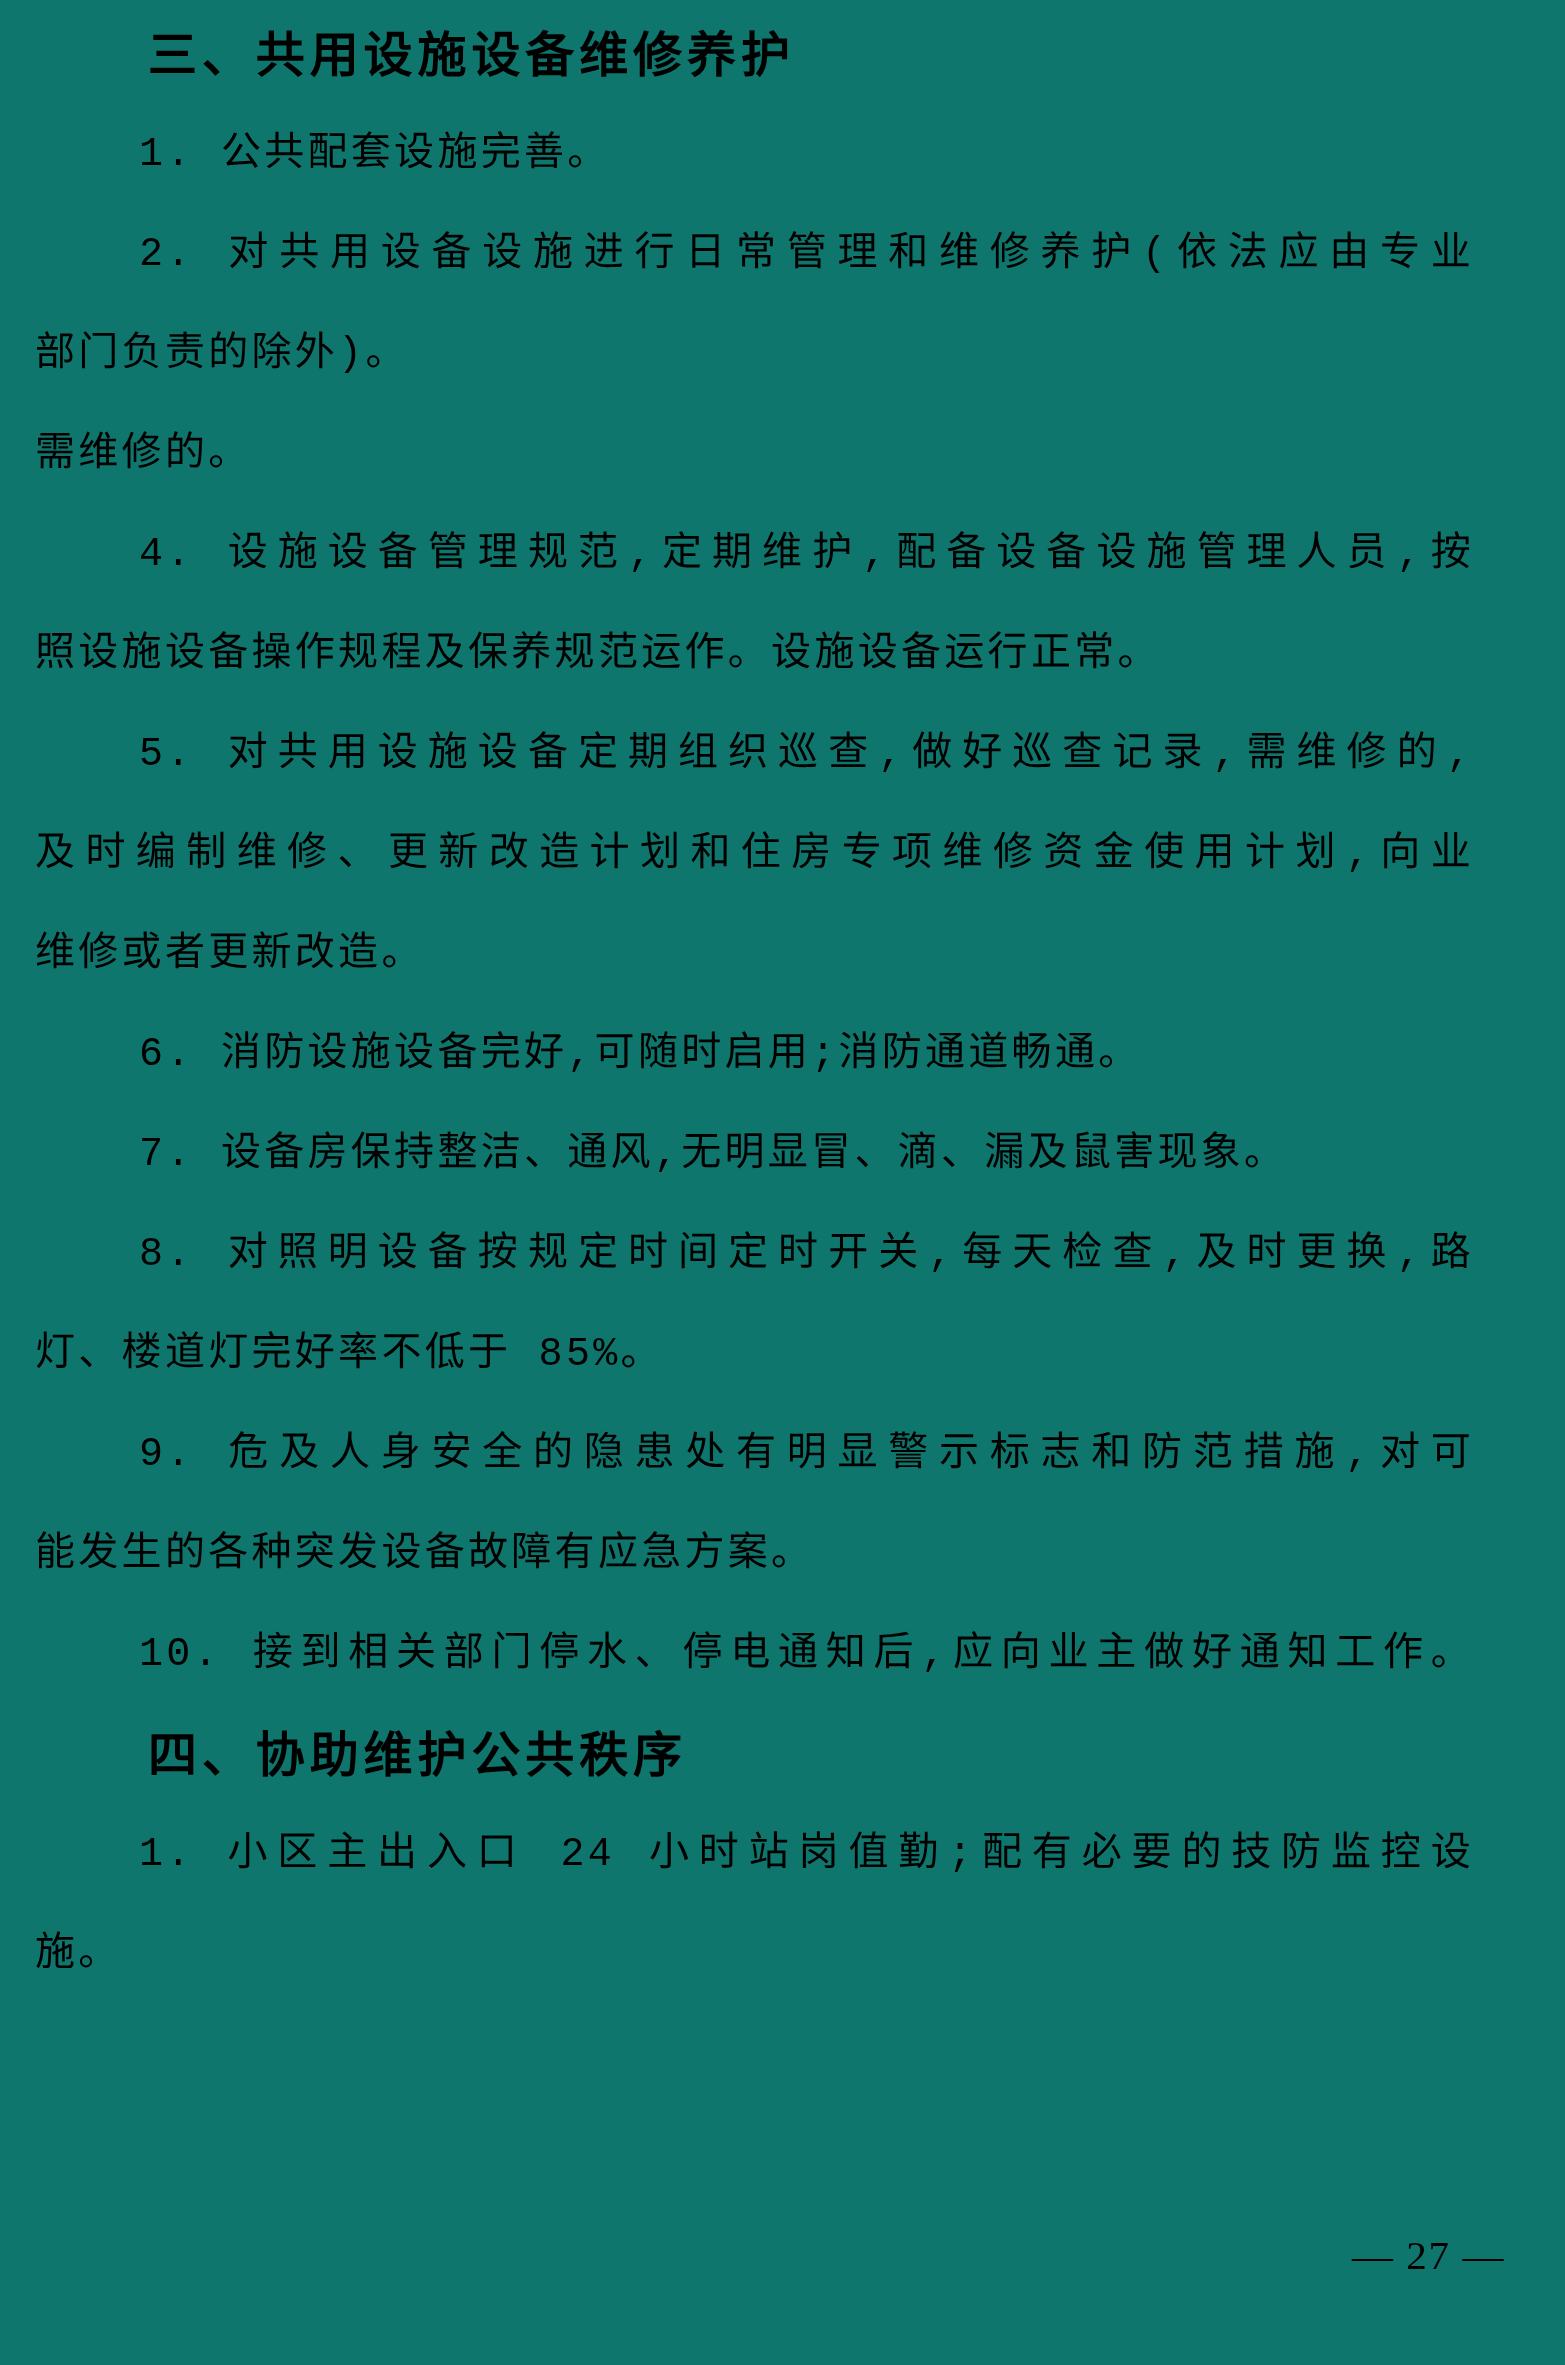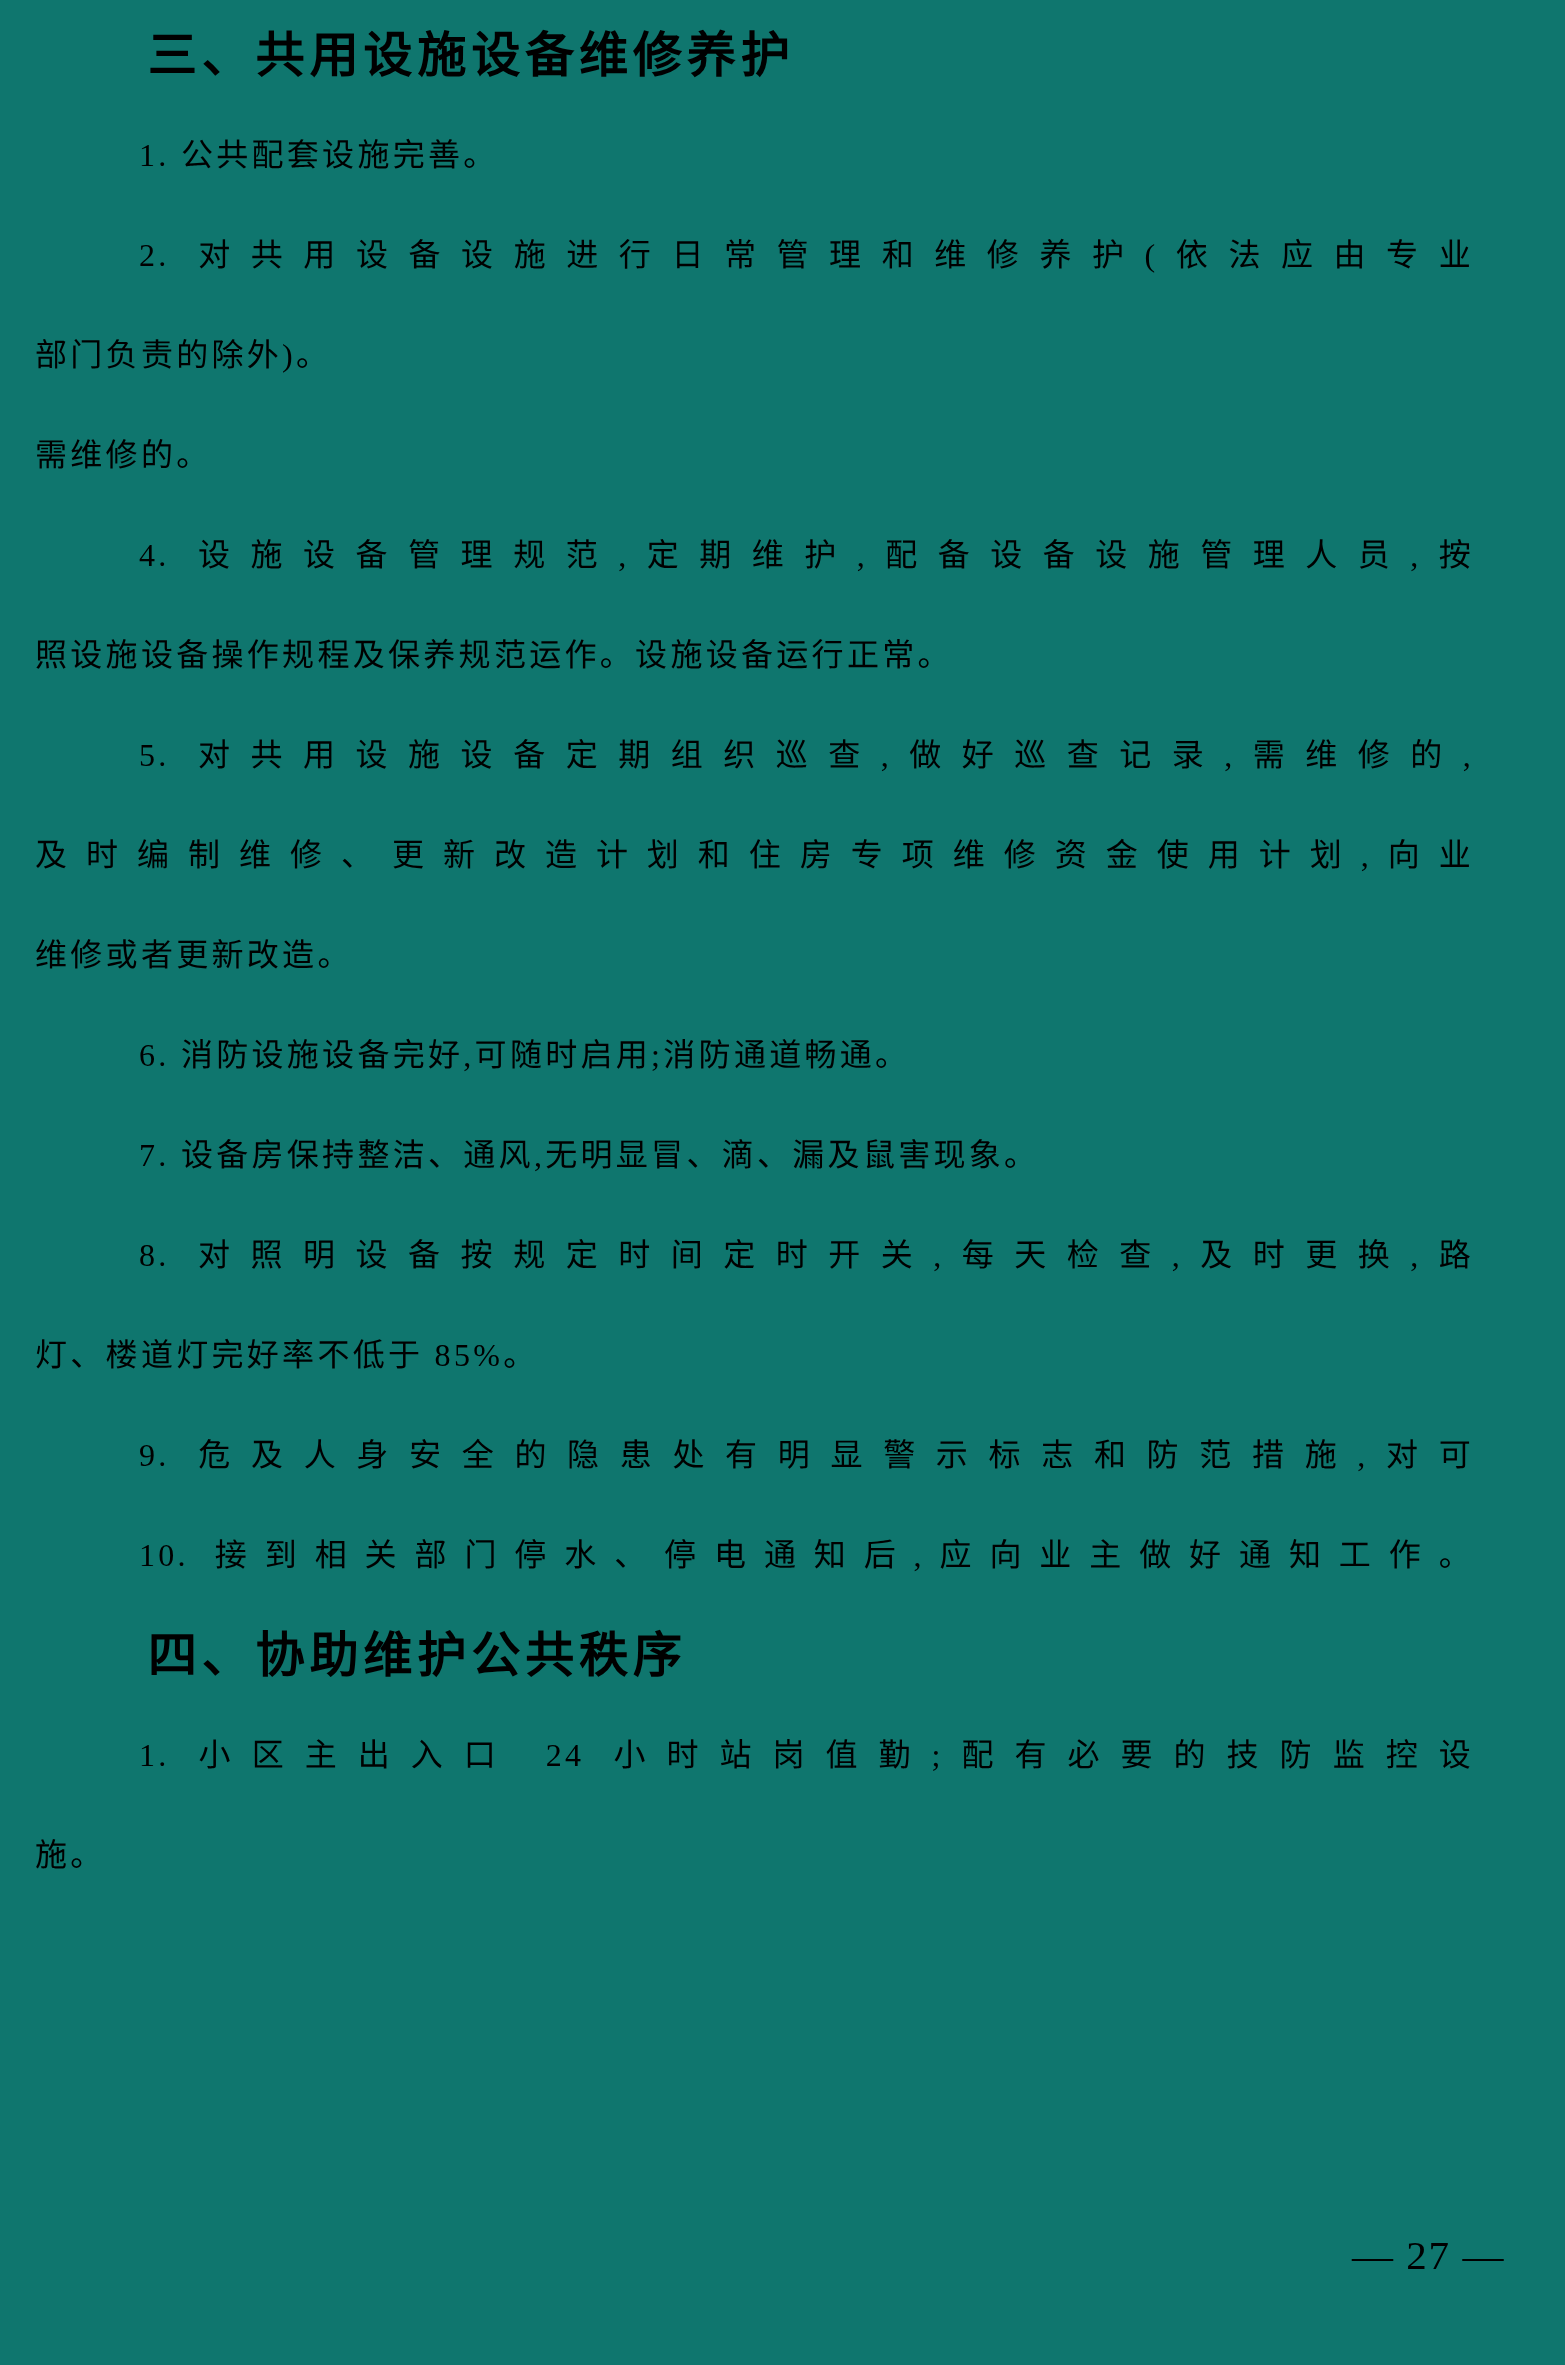--- a/index.html
+++ b/index.html
@@ -13,22 +13,22 @@
   }
   .content {
     position: absolute;
     left: 35px;
     top: 4.9px;
     width: 1439px;
   }
   .line {
     height: 100px;
     line-height: 100px;
-    font-family: Liberation Serif, serif;
-    font-size: 32px;
+    font-family: Liberation Mono, monospace;
+    font-size: 40px;
     letter-spacing: 3.3px;
     color: #000000;
     text-align: left;
     white-space: normal;
     overflow: visible;
   }
   .first { text-indent: 104px; }
   .fill {
     text-align: justify;
     text-align-last: justify;
@@ -76,20 +76,21 @@
     <div class="line">维修或者更新改造。</div>
 
     <div class="line first">6. 消防设施设备完好,可随时启用;消防通道畅通。</div>
 
     <div class="line first">7. 设备房保持整洁、通风,无明显冒、滴、漏及鼠害现象。</div>
 
     <div class="line first fill">8. 对照明设备按规定时间定时开关,每天检查,及时更换,路</div>
     <div class="line">灯、楼道灯完好率不低于 85%。</div>
 
     <div class="line first fill">9. 危及人身安全的隐患处有明显警示标志和防范措施,对可</div>
+    <div class="line">能发生的各种突发设备故障有应急方案。</div>
 
     <div class="line first fill">10. 接到相关部门停水、停电通知后,应向业主做好通知工作。</div>
 
     <div class="line h">四、协助维护公共秩序</div>
 
     <div class="line first fill">1. 小区主出入口 24 小时站岗值勤;配有必要的技防监控设</div>
     <div class="line">施。</div>
 
   </div>
 

